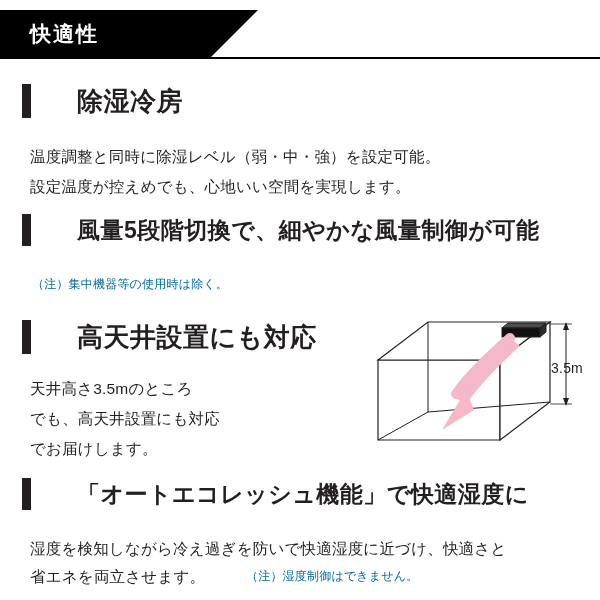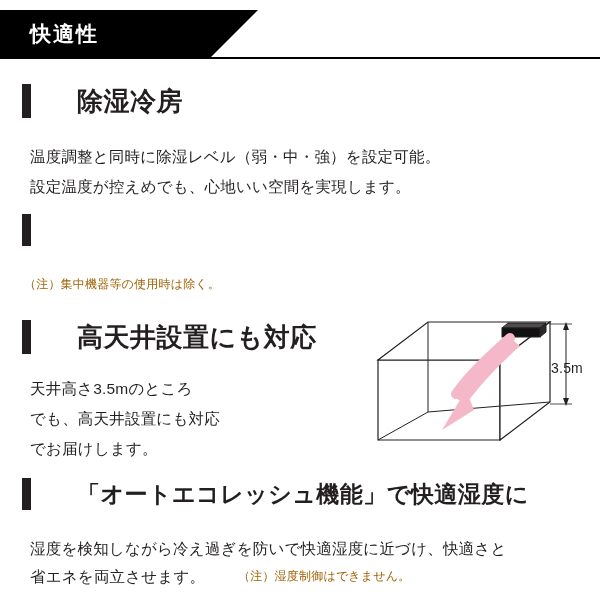--- a/index.html
+++ b/index.html
@@ -89,22 +89,23 @@
     position: absolute;
     font-size: 15.5px;
     line-height: 26px;
     color: #231f20;
     letter-spacing: 0.2px;
   }
   .note-text {
     position: absolute;
     font-size: 12px;
     line-height: 17px;
-    color: #a16207;
+    color: #0369a1;
     letter-spacing: 0.2px;
+    margin-left: 8px;
   }
 
   
   .illus {
     position: absolute;
     left: 370px;
     top: 312px;
     width: 215px;
     height: 150px;
   }
@@ -130,20 +131,21 @@
 
   <div class="sec" style="left:22px; top:84px; height:34px;">
     <div class="bar" style="height:34px;"></div>
     <div class="txt">除湿冷房</div>
   </div>
   <div class="body-text" style="left:30px; top:144px;">温度調整と同時に除湿レベル（弱・中・強）を設定可能。</div>
   <div class="body-text" style="left:30px; top:174px;">設定温度が控えめでも、心地いい空間を実現します。</div>
 
   <div class="sec small" style="left:22px; top:214px; height:32px;">
     <div class="bar" style="height:32px;"></div>
+    <div class="txt">風量5段階切換で、細やかな風量制御が可能</div>
   </div>
   <div class="note-text" style="left:24px; top:276px;">（注）集中機器等の使用時は除く。</div>
 
   <div class="sec" style="left:22px; top:320px; height:34px;">
     <div class="bar" style="height:34px;"></div>
     <div class="txt">高天井設置にも対応</div>
   </div>
   <div class="body-text" style="left:30px; top:376px;">天井高さ3.5mのところ</div>
   <div class="body-text" style="left:30px; top:406px;">でも、高天井設置にも対応</div>
   <div class="body-text" style="left:30px; top:436px;">でお届けします。</div>

